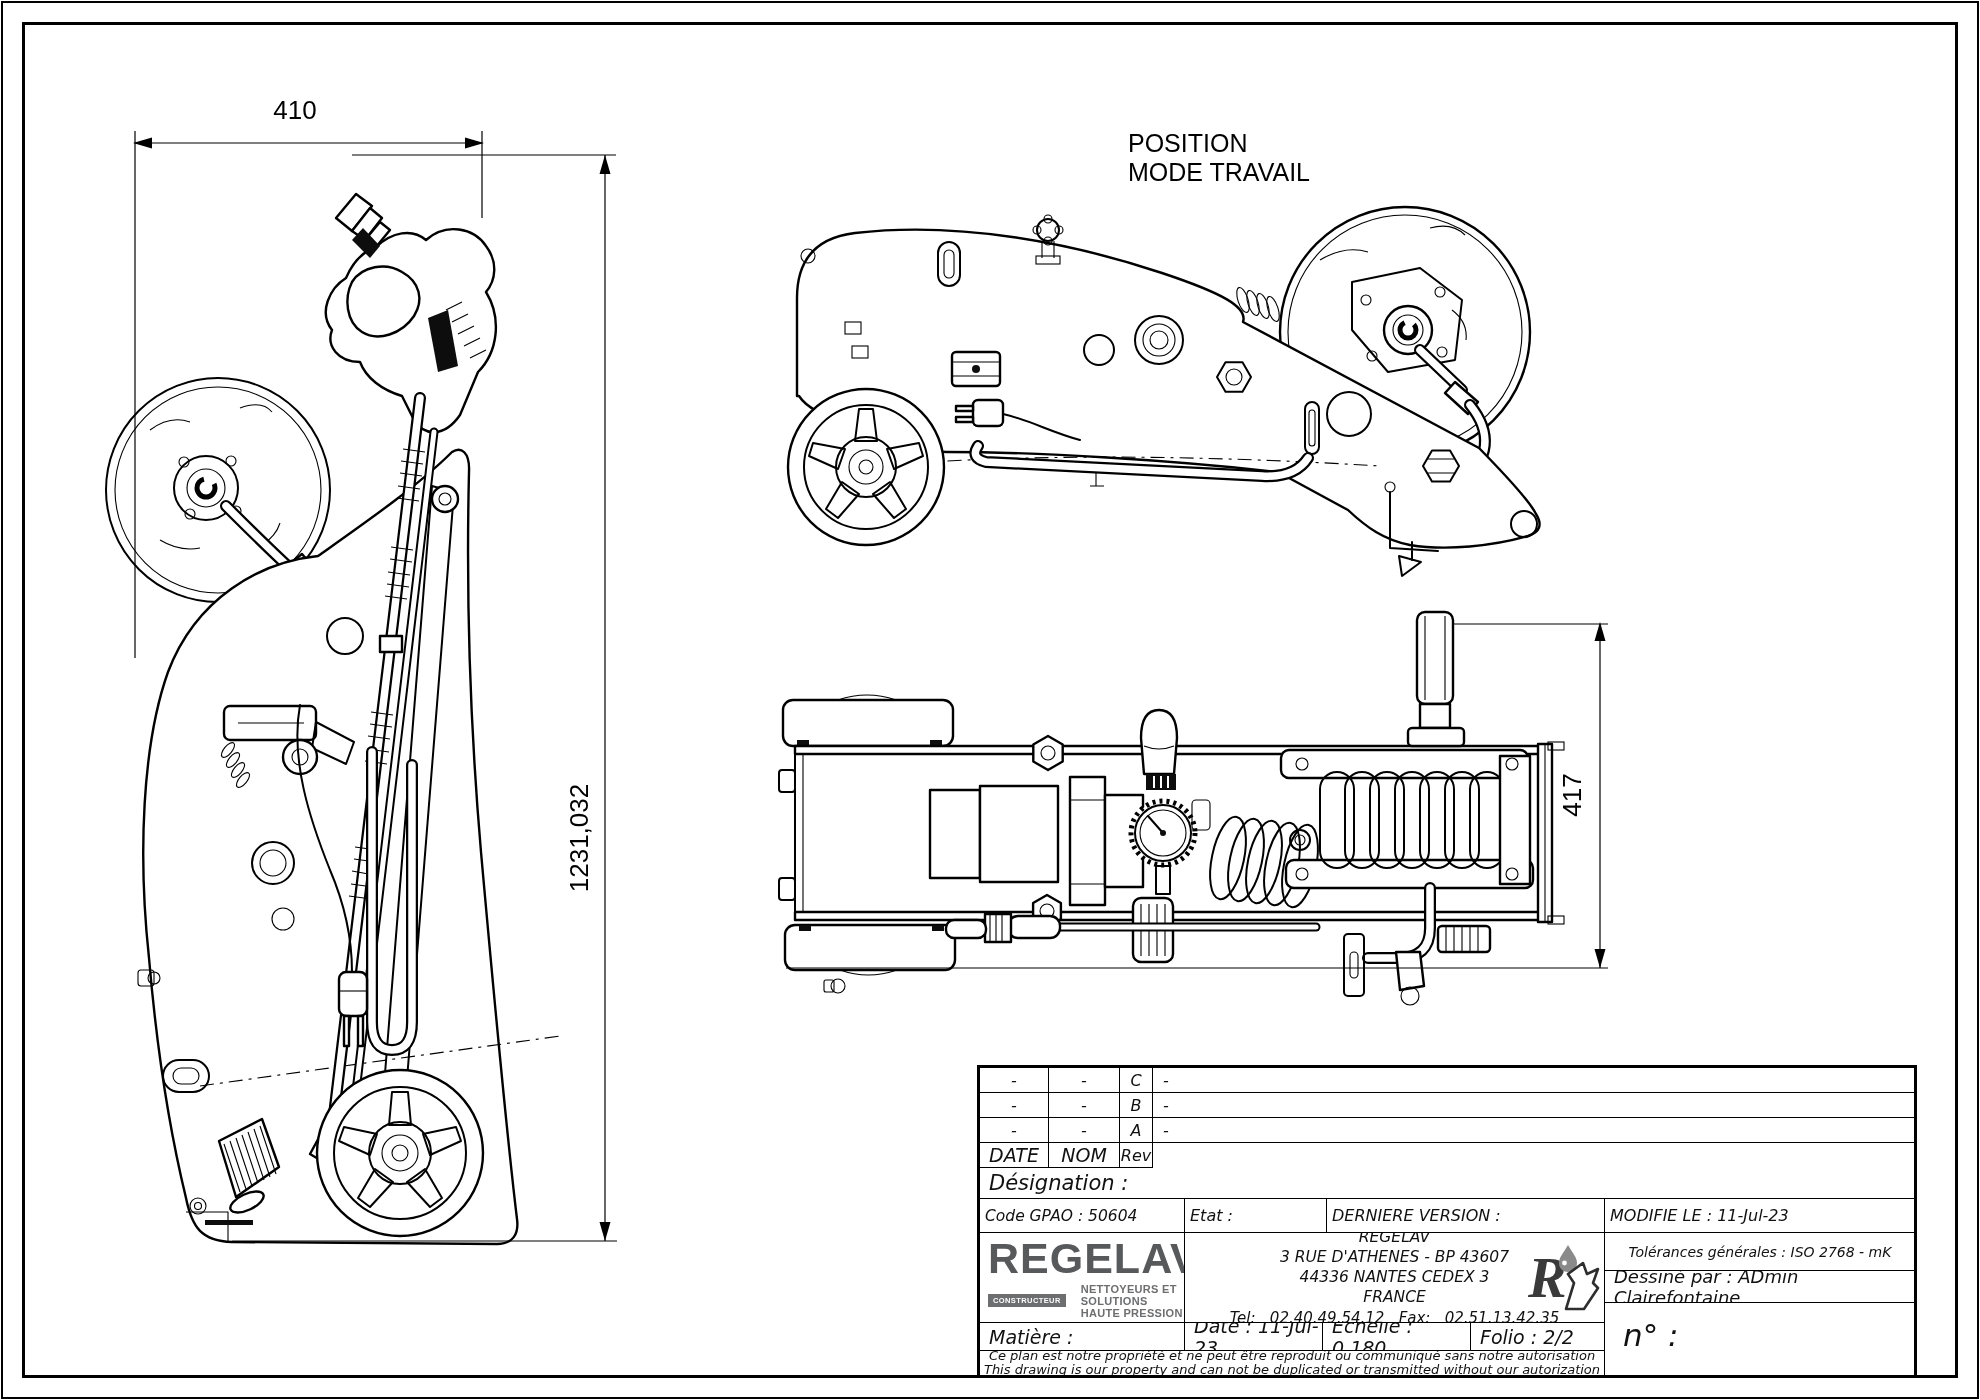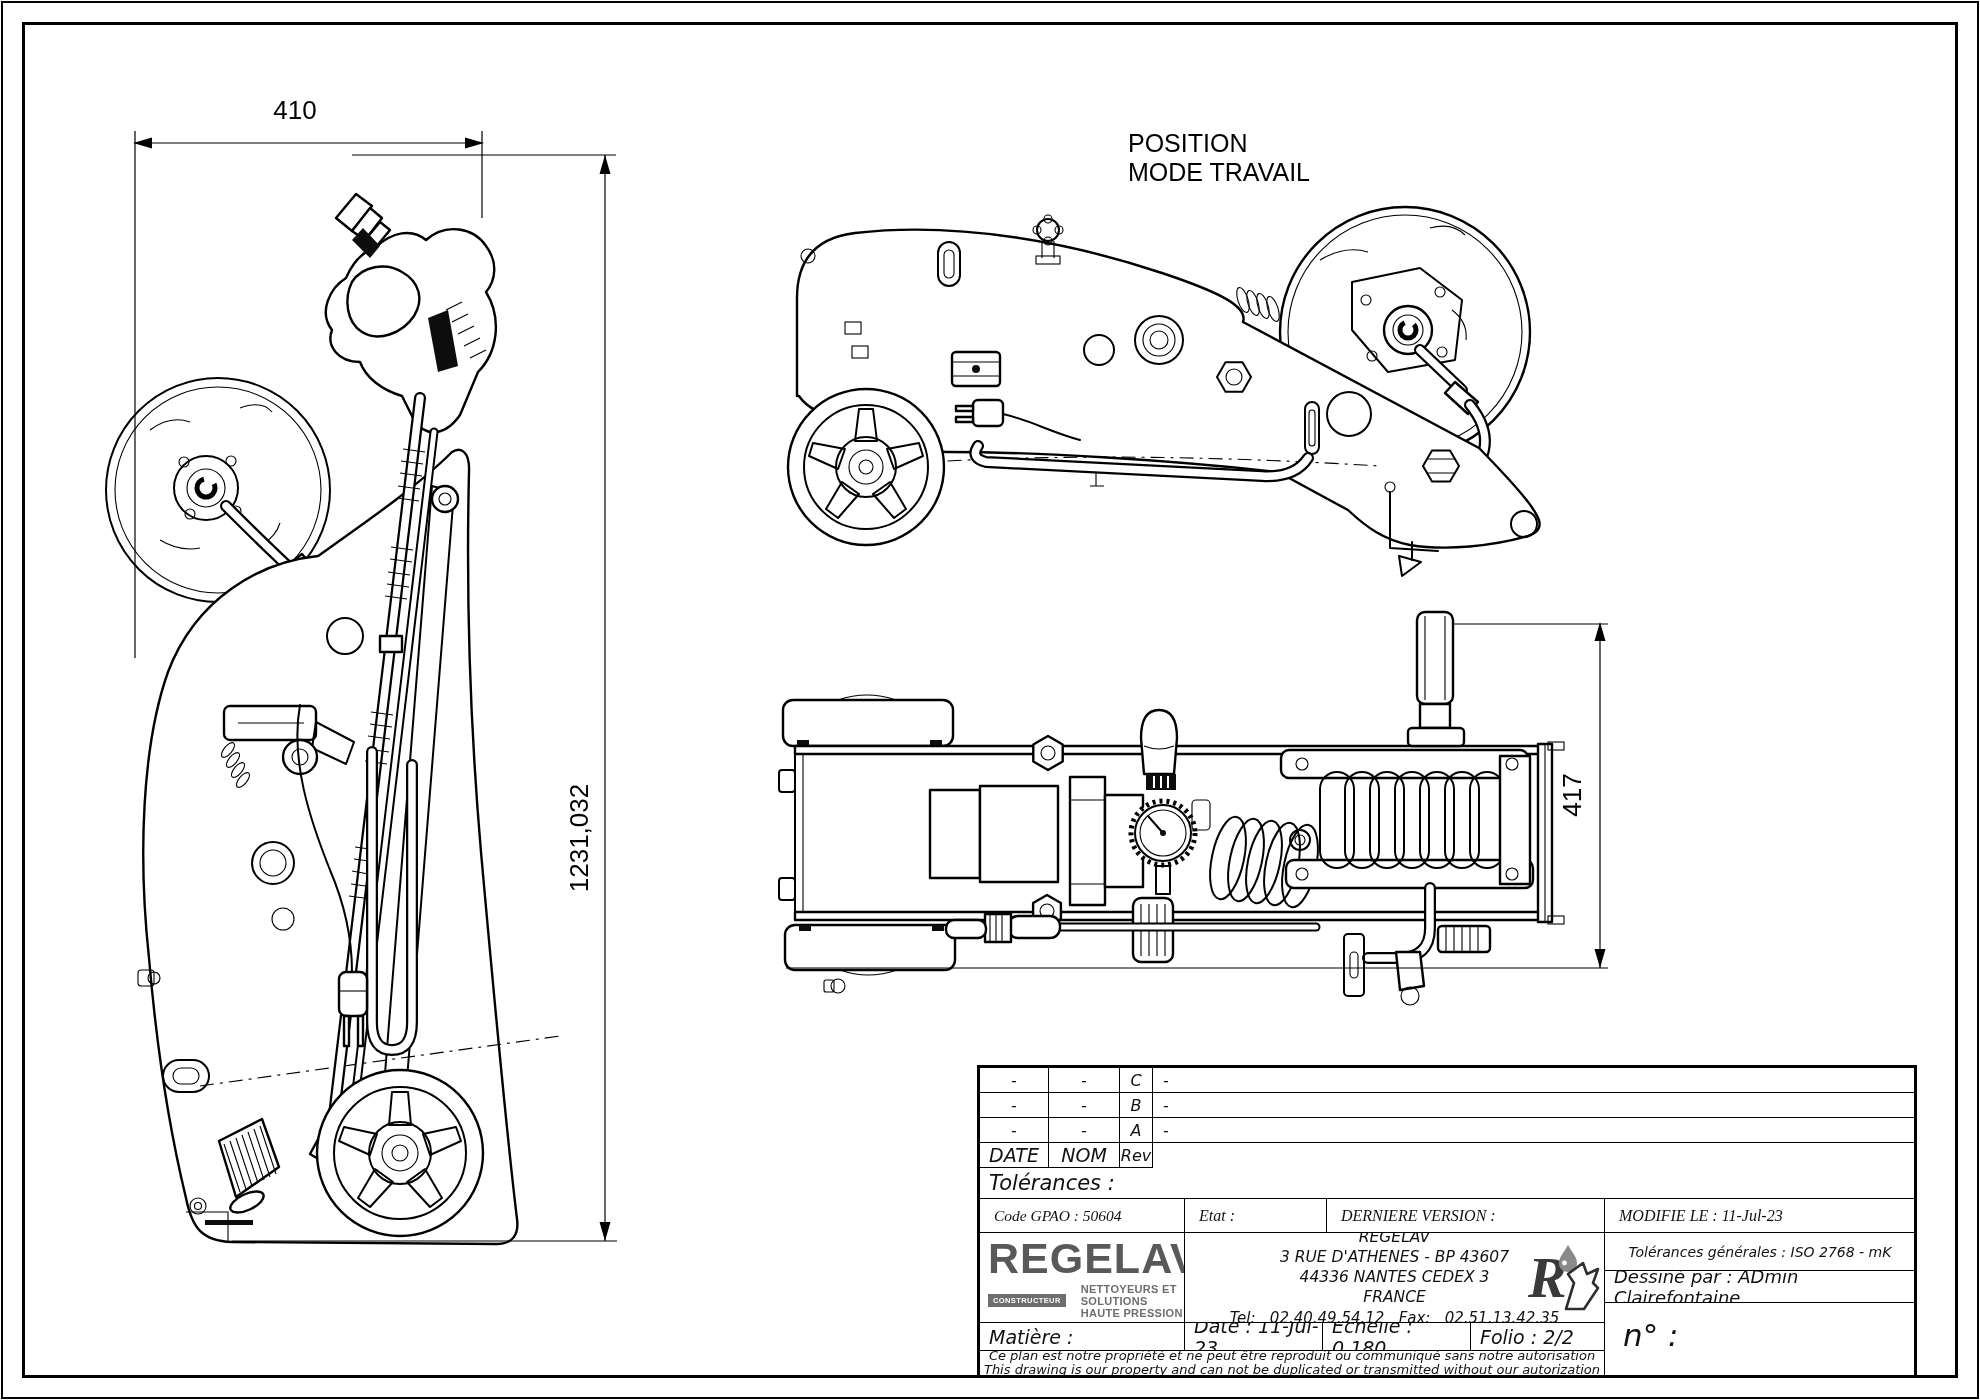--- a/index.html
+++ b/index.html
@@ -24,21 +24,21 @@
   .dash{stroke-dasharray:14 6 3 6;}
 
   
   .tb{position:absolute;left:977px;top:1065px;width:940px;height:313px;border:3px solid #000;box-sizing:border-box;background:#fff;font-family:"DejaVu Sans",sans-serif;font-style:italic;color:#111;}
   .cell{position:absolute;box-sizing:border-box;border-right:1px solid #000;border-bottom:1px solid #000;display:flex;align-items:center;overflow:hidden;}
   .c-center{justify-content:center;}
   .noR{border-right:none;}
   .noB{border-bottom:none;}
   .revtxt{font-size:16px;}
   .revhead{font-size:19px;}
-  .small{font-size:16px;padding-left:14px;font-family:Liberation Serif, serif;}
+  .small{font-size:16px;padding-left:5px;}
   .desig{font-size:21px;padding-left:9px;}
   .toltxt{font-size:14px;justify-content:center;}
   .destxt{font-size:18px;padding-left:9px;}
   .numtxt{font-size:31px;padding-left:18px;align-items:flex-start;padding-top:14px;font-style:italic;}
   .mrow{font-size:19px;padding-left:9px;}
   .notice{flex-direction:column;justify-content:center;font-size:13px;line-height:1.04;text-align:center;}
   .addr{flex-direction:column;justify-content:center;text-align:center;font-size:15.5px;line-height:1.3;position:relative;}
   .addr .tel{font-size:15px;white-space:pre;margin-top:1px;}
   .logocell{flex-direction:column;align-items:flex-start;justify-content:center;padding-left:8px;font-style:normal;}
   .logotext{font-family:"Liberation Sans",sans-serif;font-weight:bold;font-size:43px;letter-spacing:1px;color:#58595b;line-height:1;}
@@ -412,21 +412,21 @@
 
     <div class="cell c-center revtxt" style="left:0;top:50px;width:69px;height:25px;">-</div>
     <div class="cell c-center revtxt" style="left:69px;top:50px;width:71px;height:25px;">-</div>
     <div class="cell c-center revtxt" style="left:140px;top:50px;width:33px;height:25px;">A</div>
     <div class="cell revtxt noR" style="left:173px;top:50px;width:762px;height:25px;padding-left:10px;">-</div>
 
     <div class="cell c-center revhead" style="left:0;top:75px;width:69px;height:25px;">DATE</div>
     <div class="cell c-center revhead" style="left:69px;top:75px;width:71px;height:25px;">NOM</div>
     <div class="cell c-center" style="left:140px;top:75px;width:33px;height:25px;font-size:16px;">Rev</div>
 
-    <div class="cell desig noR" style="left:0;top:100px;width:935px;height:31px;">Tolérances :</div>
+    <div class="cell desig noR" style="left:0;top:100px;width:935px;height:31px;">Désignation :</div>
 
     <div class="cell small" style="left:0;top:131px;width:205px;height:34px;font-size:15.5px;">Code GPAO : 50604</div>
     <div class="cell small" style="left:205px;top:131px;width:142px;height:34px;">Etat :</div>
     <div class="cell small" style="left:347px;top:131px;width:278px;height:34px;">DERNIERE VERSION :</div>
     <div class="cell small noR" style="left:625px;top:131px;width:310px;height:34px;">MODIFIE LE : 11-Jul-23</div>
 
     <div class="cell logocell" style="left:0;top:165px;width:205px;height:90px;">
       <div class="logotext">REGELAV</div>
       <div class="logorow">
         <span class="badge">CONSTRUCTEUR</span>

